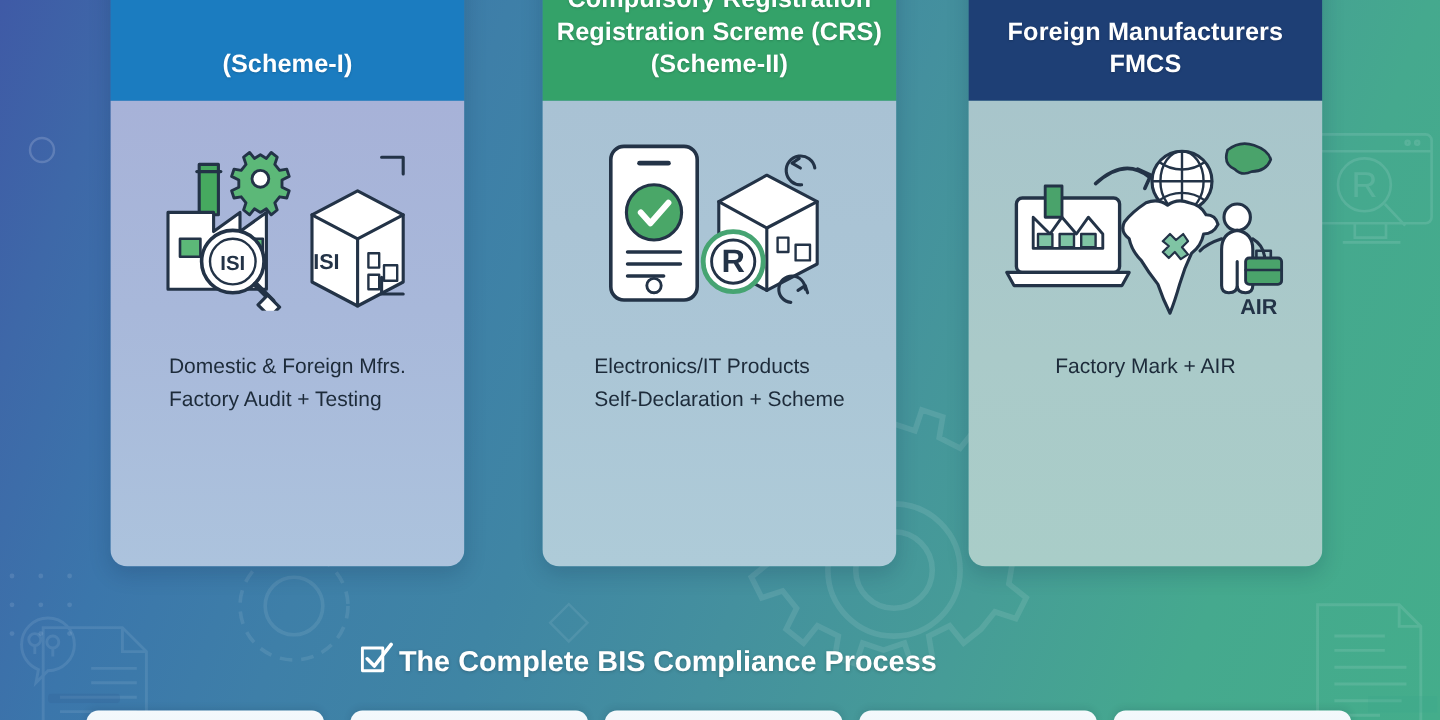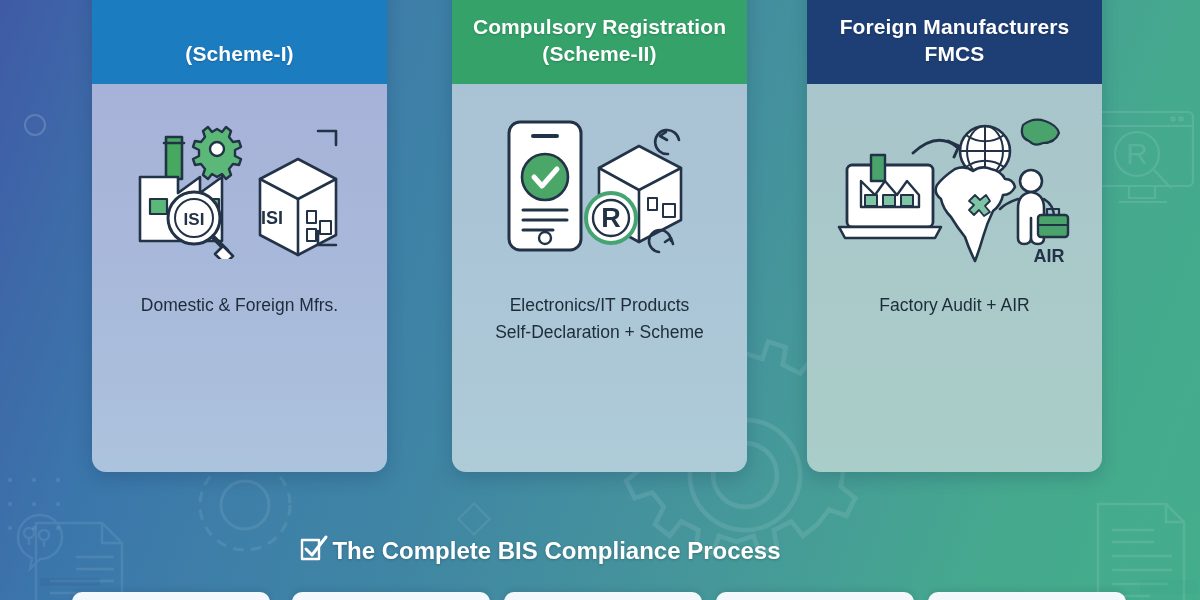--- a/index.html
+++ b/index.html
@@ -57,21 +57,21 @@
     flex:1; display:flex; flex-direction:column;
     align-items:center; justify-content:flex-start;
     padding-top:20px;
   }
   #card-isi  .card-body { background:linear-gradient(180deg,#a7b2d8 0%,#a8b8da 45%,#acc3dd 100%); }
   #card-crs  .card-body { background:linear-gradient(180deg,#a9c2d4 0%,#abc6d6 55%,#aecbd8 100%); }
   #card-fmcs .card-body { background:linear-gradient(180deg,#a8c5cb 0%,#aacac9 55%,#a9cdc8 100%); }
 
   .card-art { height:170px; display:flex; align-items:center; justify-content:center; }
   .card-caption {
-    margin-top:18px; text-align:center;
+    margin-top:18px; 
     color:#1d2b3a; font-size:17.5px; line-height:1.52;
   }
 
   
   .section-title {
     position:absolute; left:0; top:533px; width:1080px;
     display:flex; align-items:center; justify-content:center; gap:3px;
     color:#ffffff; font-size:24px; font-weight:bold;
     text-shadow:0 1px 3px rgba(0,0,0,.22);
   }
@@ -226,27 +226,29 @@
 
             <path d="M196 12 h18 v14" stroke="#233347" stroke-width="2.6"></path>
             <path d="M214 126 h-18 v-14" stroke="#233347" stroke-width="2.6"></path>
           </g>
           <text x="72" y="106" font-family="Liberation Sans, sans-serif" font-size="17" font-weight="bold" fill="#233347" text-anchor="middle">ISI</text>
           <text x="150" y="105" font-family="Liberation Sans, sans-serif" font-size="18" font-weight="bold" fill="#233347" text-anchor="middle">ISI</text>
         </svg>
       </div>
       <div class="card-caption">
         <div>Domestic &amp; Foreign Mfrs.</div>
+        <div>Factory Audit + Testing</div>
       </div>
     </div>
   </div>
 
   <div class="card" id="card-crs">
     <div class="card-head">
       <div>Compulsory Registration</div>
+      <div>Registration Screme (CRS)</div>
       <div>(Scheme-II)</div>
     </div>
     <div class="card-body">
       <div class="card-art">
         <svg width="225" height="150" viewBox="0 0 225 150">
           <g fill="none" stroke="#233347" stroke-width="2.6" stroke-linejoin="round" stroke-linecap="round">
 
             <rect x="22" y="8" width="72" height="128" rx="11" fill="#ffffff" stroke="#233347" stroke-width="3"></rect>
             <path d="M46 22 h24" stroke="#233347" stroke-width="4"></path>
             <circle cx="58" cy="124" r="6" fill="#ffffff" stroke="#233347" stroke-width="2.4"></circle>
@@ -319,21 +321,21 @@
             <path d="M209 92 q10 6 10 18" stroke="#233347" stroke-width="2.6"></path>
 
             <rect x="203" y="108" width="30" height="22" rx="3" fill="#4aa36b" stroke="#233347" stroke-width="2.4"></rect>
             <path d="M212 108 v-6 h12 v6" stroke="#233347" stroke-width="2.2"></path>
             <path d="M203 118 H233" stroke="#233347" stroke-width="2"></path>
           </g>
           <text x="214" y="155" font-family="Liberation Sans, sans-serif" font-size="18" font-weight="bold" fill="#233347" text-anchor="middle">AIR</text>
         </svg>
       </div>
       <div class="card-caption">
-        <div>Factory Audit + AIR</div>
+        <div>Factory Mark + AIR</div>
       </div>
     </div>
   </div>
 </div>
 
 <div class="section-title">
   <span class="check-box-icon">
     <svg width="30" height="30" viewBox="0 0 30 30">
       <path d="M3 7 h17 v19 H3 Z" fill="none" stroke="#ffffff" stroke-width="2.4" stroke-linejoin="round"></path>
       <path d="M7 16 l6 6 L27 4" fill="none" stroke="#ffffff" stroke-width="3" stroke-linecap="round" stroke-linejoin="round"></path>

